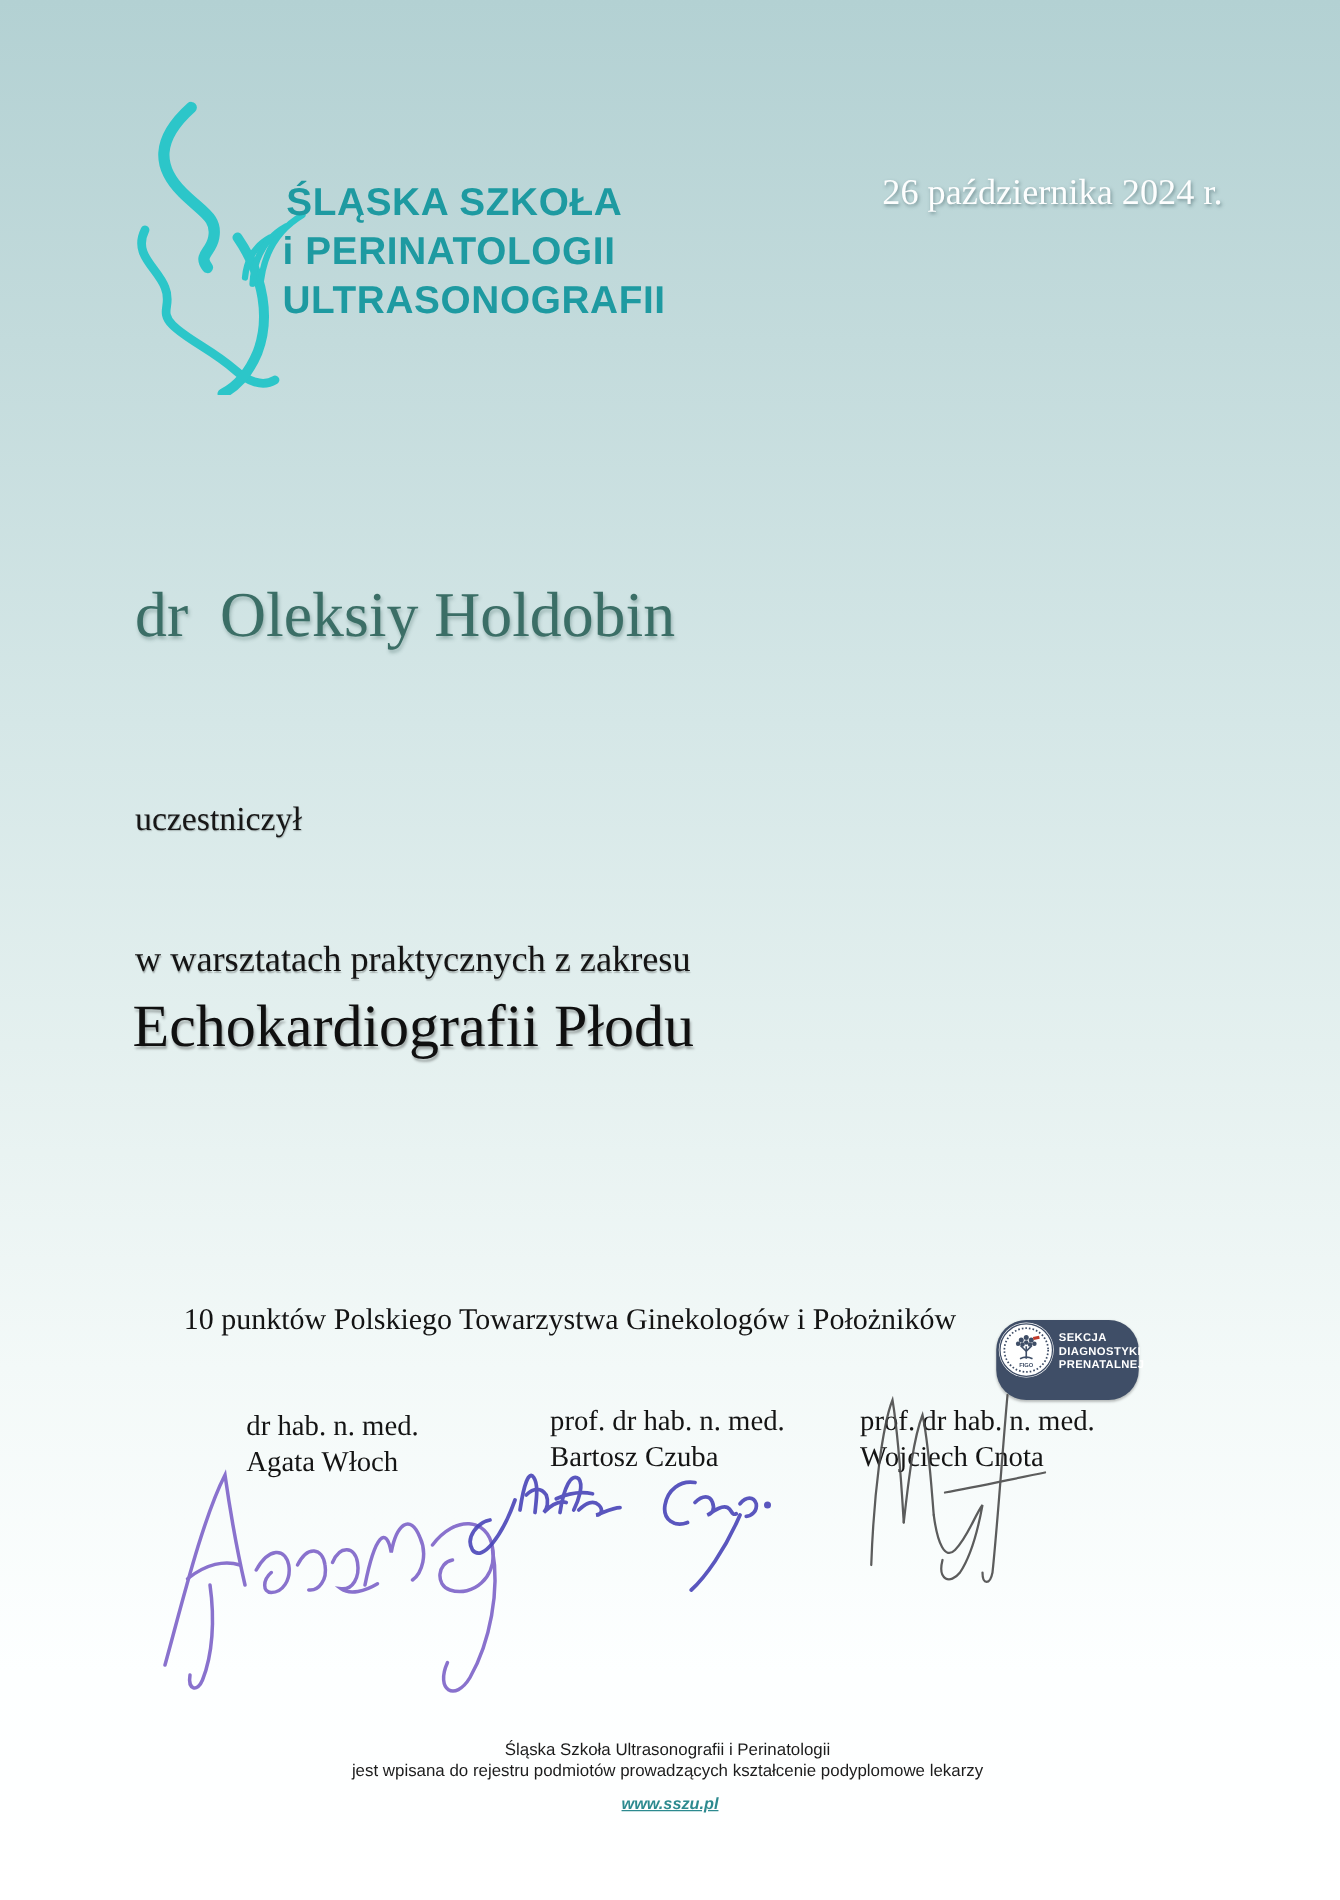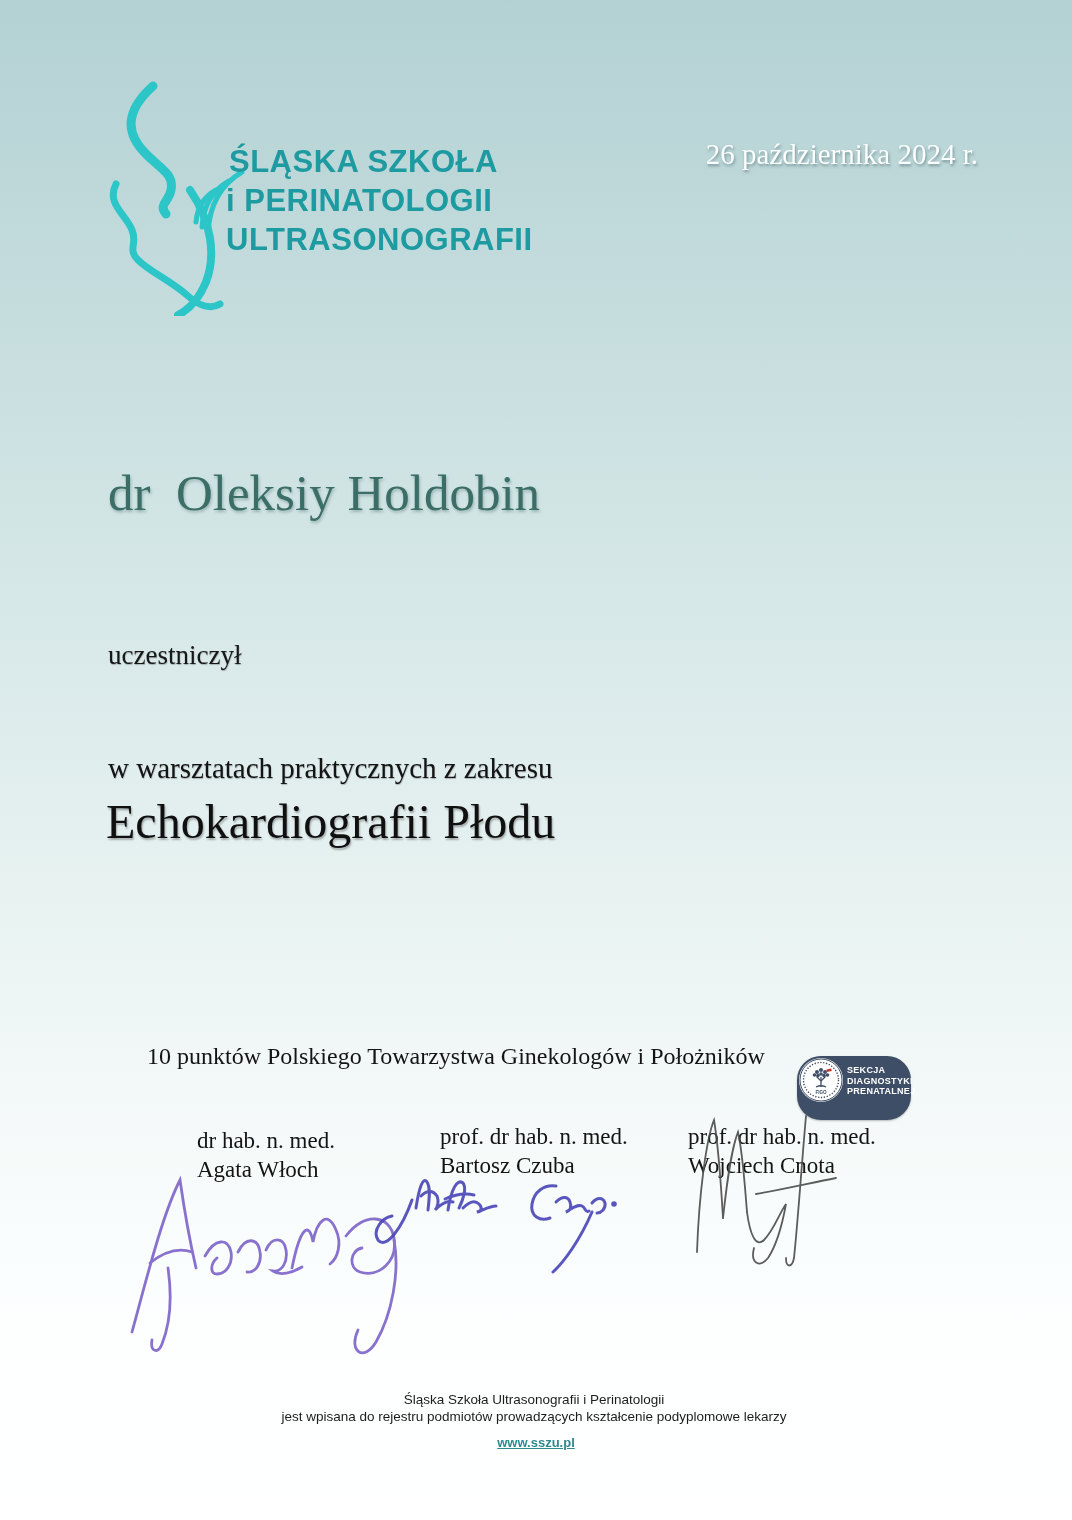--- a/index.html
+++ b/index.html
@@ -71,21 +71,21 @@
   .signatures-overlay{position:absolute;left:0;top:1100px;}
   .footer{
     position:absolute;left:0;top:1391px;width:1068px;
     text-align:center;
     font-family:"Liberation Sans", sans-serif;
     font-size:13.5px;line-height:17px;color:#1c1c1c;
   }
   .footer-link{
     position:absolute;left:0;top:1435px;width:1072px;text-align:center;
     font-family:"Liberation Sans", sans-serif;
-    font-size:13px;font-weight:bold;
+    font-size:13px;font-weight:bold;font-style:italic;
   }
   .footer-link a{color:#2d8a8f;text-decoration:underline;}
 </style>
 </head>
 <body>
 
 <div class="page">
 
   <svg class="logo-waves" width="148" height="236" viewBox="0 0 148 236" fill="none">
     <g stroke="#2cc6c9" fill="none" stroke-linecap="round">

